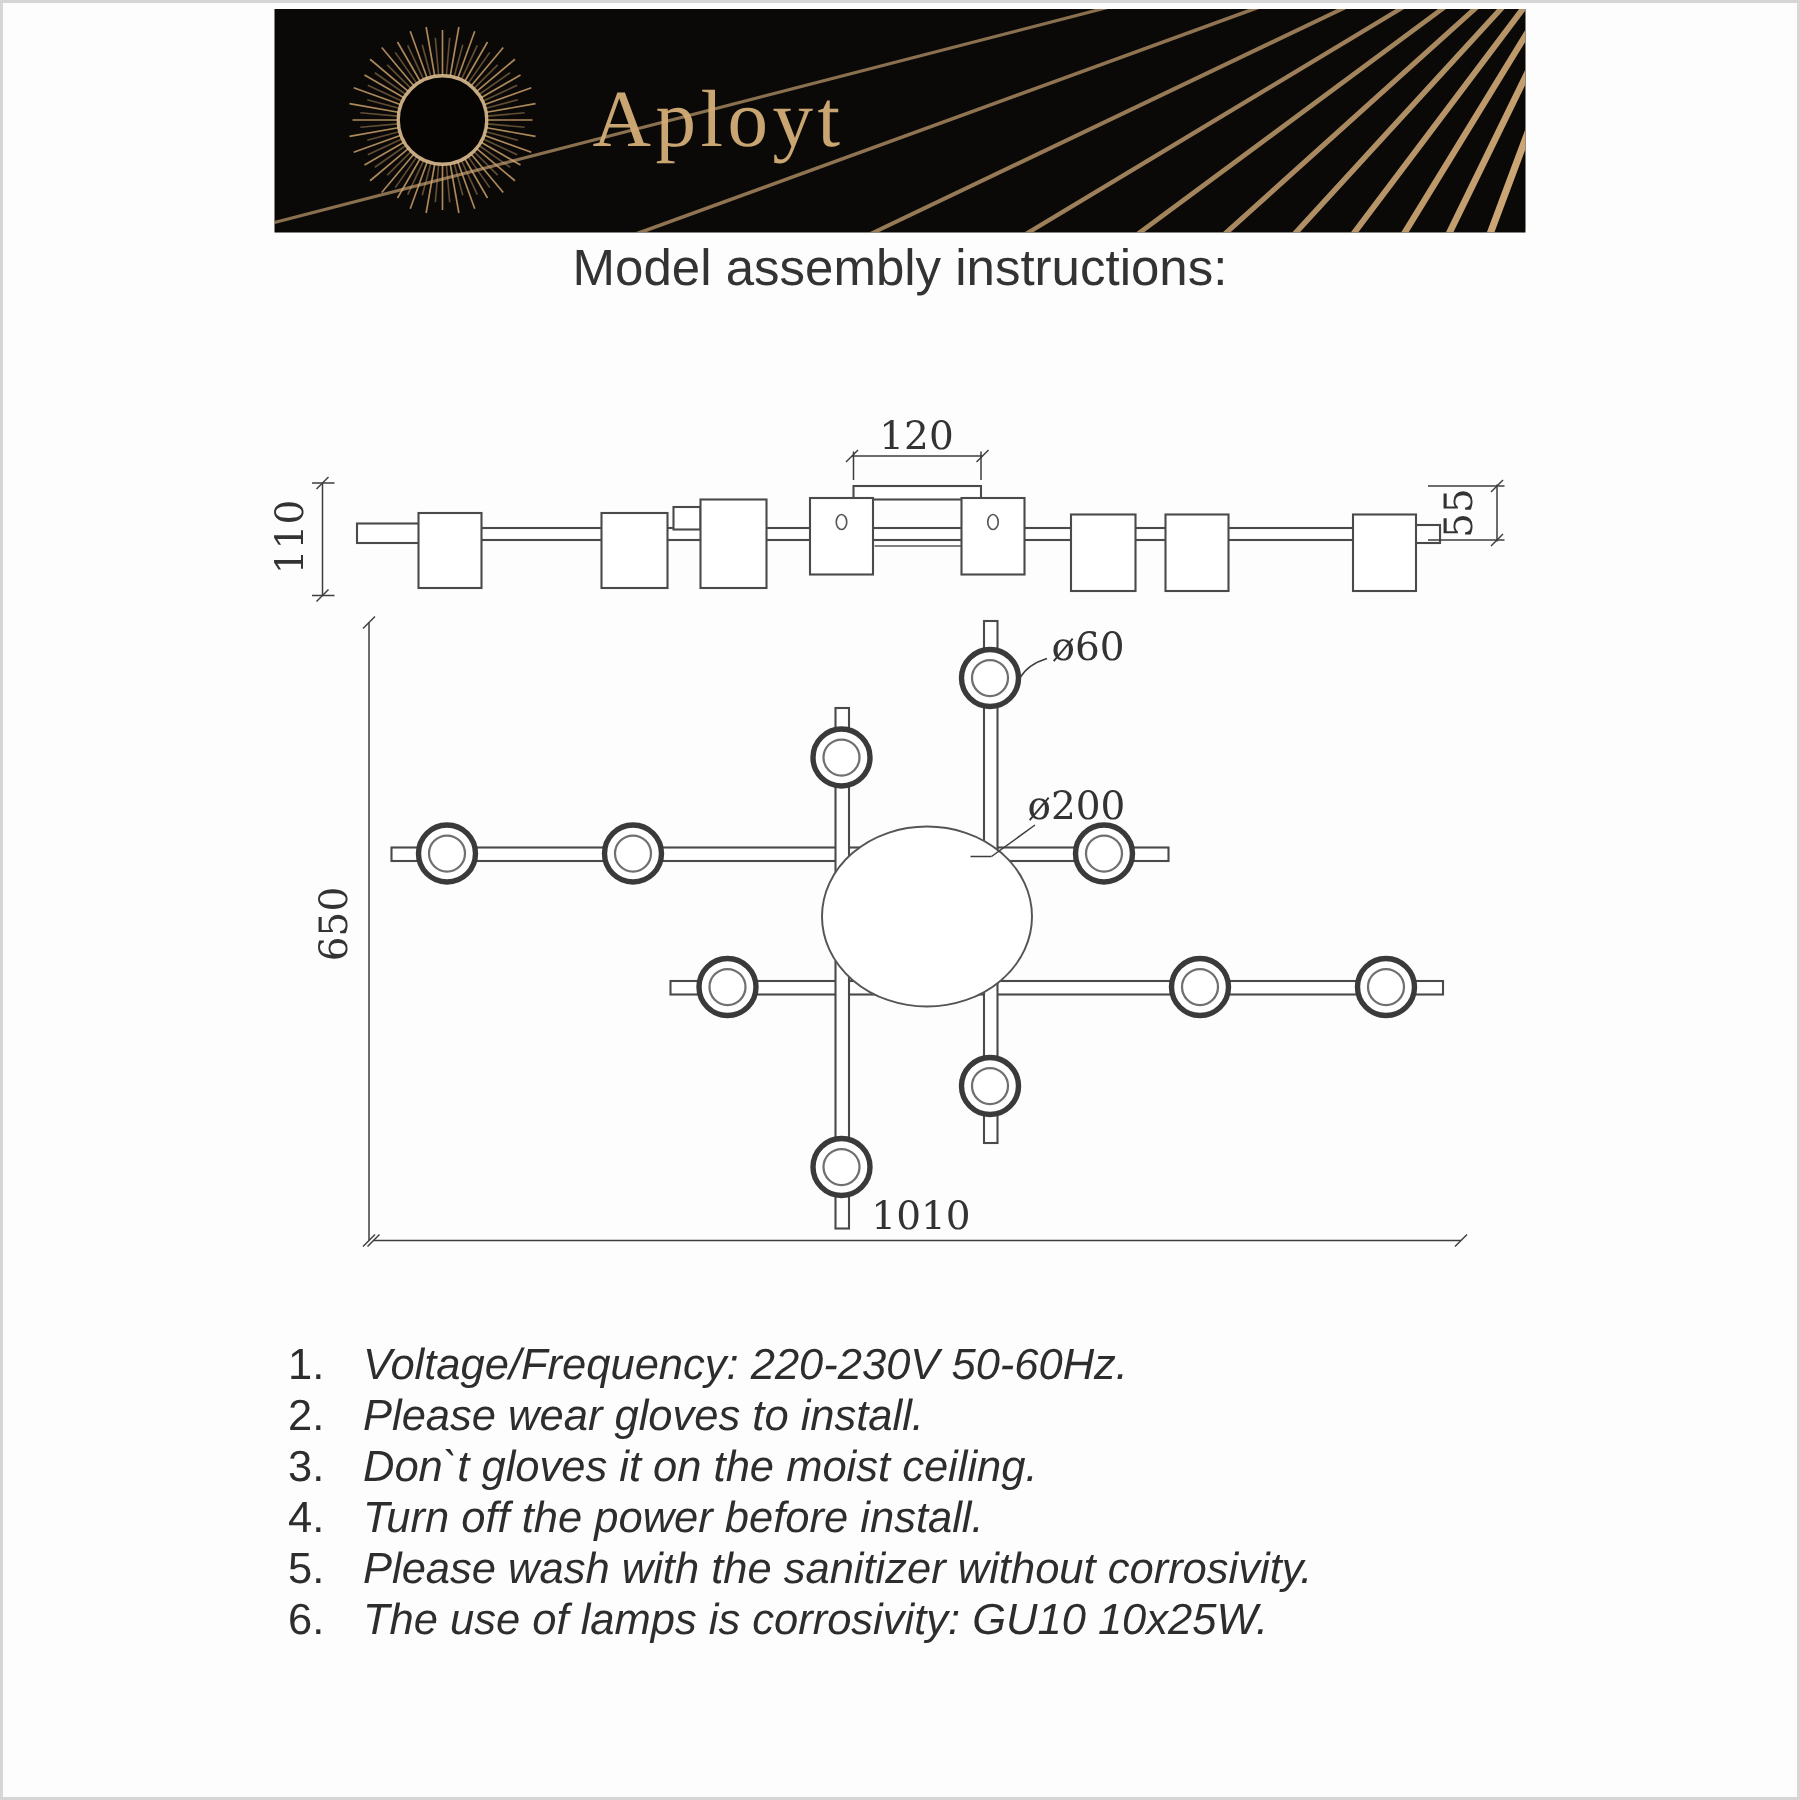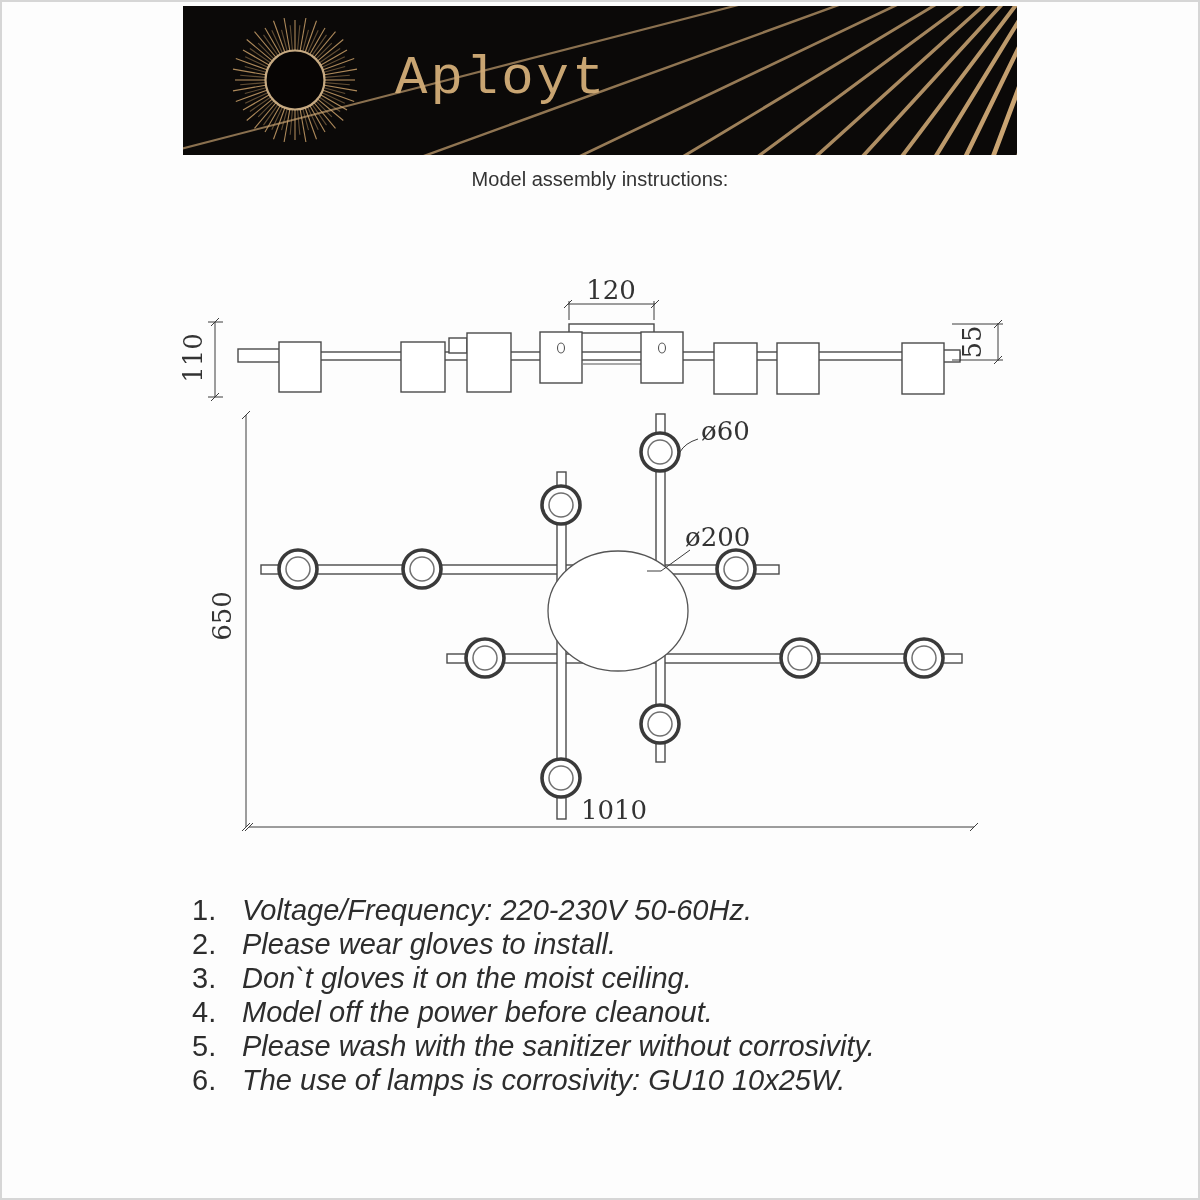--- a/index.html
+++ b/index.html
@@ -9,27 +9,27 @@
     font-family:"Liberation Sans", sans-serif;color:#2f2f2f;overflow:hidden;
   }
   
   .header{
     position:absolute;left:181px;top:4px;width:834px;height:149px;
     background:#0b0908;overflow:hidden;
   }
   .sunburst{position:absolute;left:46px;top:8px;}
   .brand{
     position:absolute;left:212px;top:42px;width:340px;
-    font-family:Liberation Mono, monospace;
+    font-family:Liberation Serif, serif;
     font-size:54px;font-weight:400;letter-spacing:3px;color:#c9a572;
   }
   .corner-rays{position:absolute;left:0;top:0;}
   
   .title-block{position:absolute;left:181px;top:160px;width:834px;text-align:center;}
-  .title-line{font-size:20px;line-height:35px;color:#333333;}
+  .title-line{font-size:34px;line-height:35px;color:#333333;}
   
   .drawings{position:absolute;left:0;top:0;pointer-events:none;}
   .drawline{stroke:#4a4a4a;stroke-width:1.4;fill:#ffffff;}
   .thin{stroke:#555555;stroke-width:1.1;fill:none;}
   .dim{stroke:#3d3d3d;stroke-width:1;fill:none;}
   .dimtext{font-family:"DejaVu Serif", serif;font-size:26px;fill:#333333;}
   
   .instructions{position:absolute;left:190px;top:891px;width:880px;}
   .instr-row{display:flex;font-size:29px;line-height:34px;color:#2d2d2d;}
   .instr-num{width:50px;flex:0 0 50px;}
@@ -280,21 +280,21 @@
     <div class="instr-row">
       <span class="instr-num">2.</span>
       <span class="instr-text">Please wear gloves to install.</span>
     </div>
     <div class="instr-row">
       <span class="instr-num">3.</span>
       <span class="instr-text">Don`t gloves it on the moist ceiling.</span>
     </div>
     <div class="instr-row">
       <span class="instr-num">4.</span>
-      <span class="instr-text">Model off the power before cleanout.</span>
+      <span class="instr-text">Turn off the power before install.</span>
     </div>
     <div class="instr-row">
       <span class="instr-num">5.</span>
       <span class="instr-text">Please wash with the sanitizer without corrosivity.</span>
     </div>
     <div class="instr-row">
       <span class="instr-num">6.</span>
       <span class="instr-text">The use of lamps is corrosivity: GU10 10x25W.</span>
     </div>
   </div>

